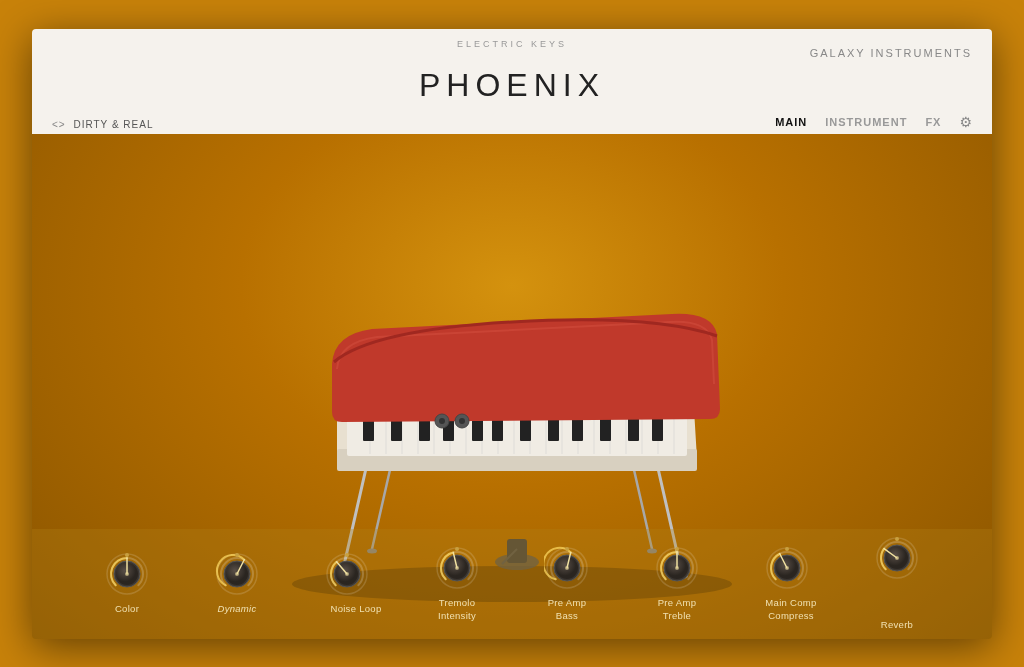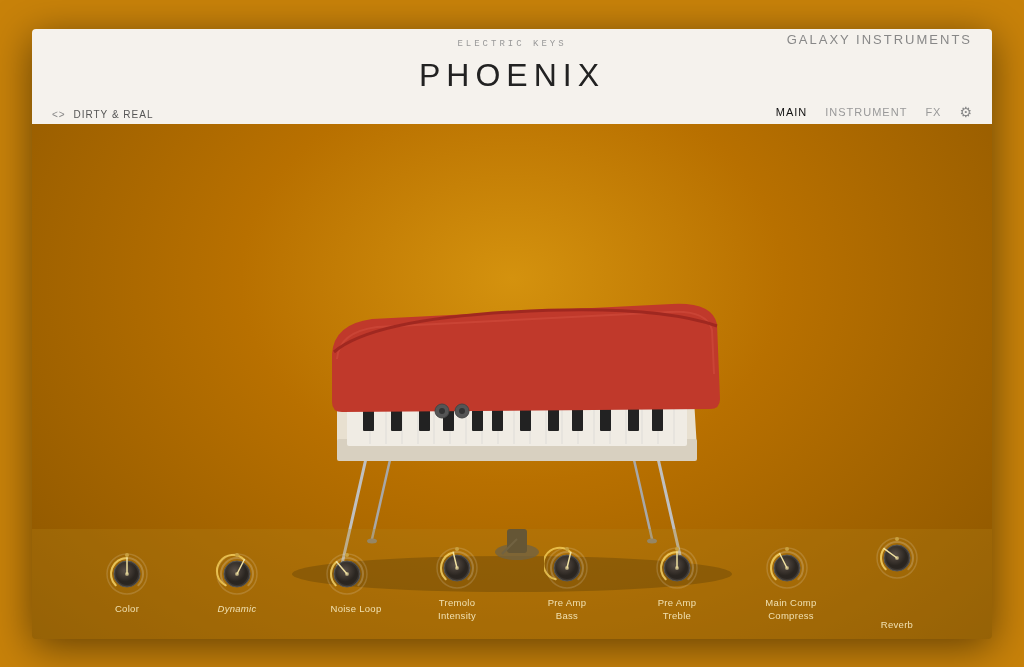--- a/index.html
+++ b/index.html
@@ -41,36 +41,35 @@
       background: #f5f2ed;
       display: flex;
       flex-direction: column;
       align-items: center;
       padding: 10px 20px 0 20px;
       position: relative;
       flex-shrink: 0;
     }
 
     .header-brand {
-      font-size: 13px;
+      font-size: 11px;
       letter-spacing: 2px;
       color: #888;
       text-transform: uppercase;
       position: absolute;
-      top: 3px;
+      top: 18px;
       right: 20px;
     }
 
     .header-subtitle {
       font-size: 9px;
       letter-spacing: 3px;
       color: #999;
       text-transform: uppercase;
-      margin-bottom: 8px;
-      font-family: Liberation Mono, monospace;
+      margin-bottom: 18px;
     }
 
     .header-title {
       font-size: 32px;
       font-weight: 300;
       letter-spacing: 6px;
       color: #222;
       text-transform: uppercase;
     }
 
@@ -95,21 +94,21 @@
     }
 
     .nav-right {
       display: flex;
       align-items: center;
       gap: 18px;
     }
 
     .nav-tab {
       font-size: 11px;
-      font-weight: 400;
+      font-weight: 700;
       letter-spacing: 1px;
       color: #999;
       text-transform: uppercase;
       cursor: pointer;
     }
 
     .nav-tab.active {
       color: #111;
     }
 

